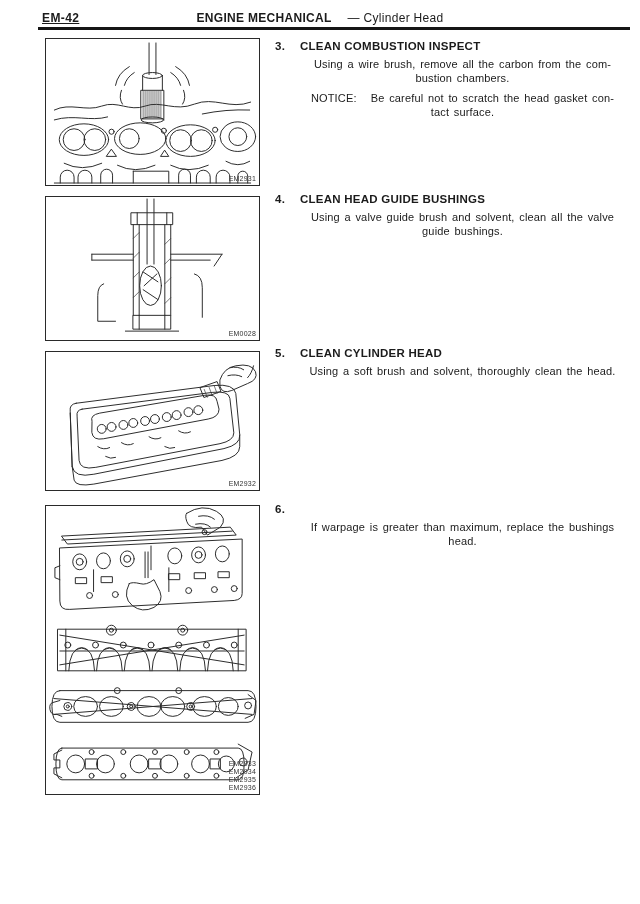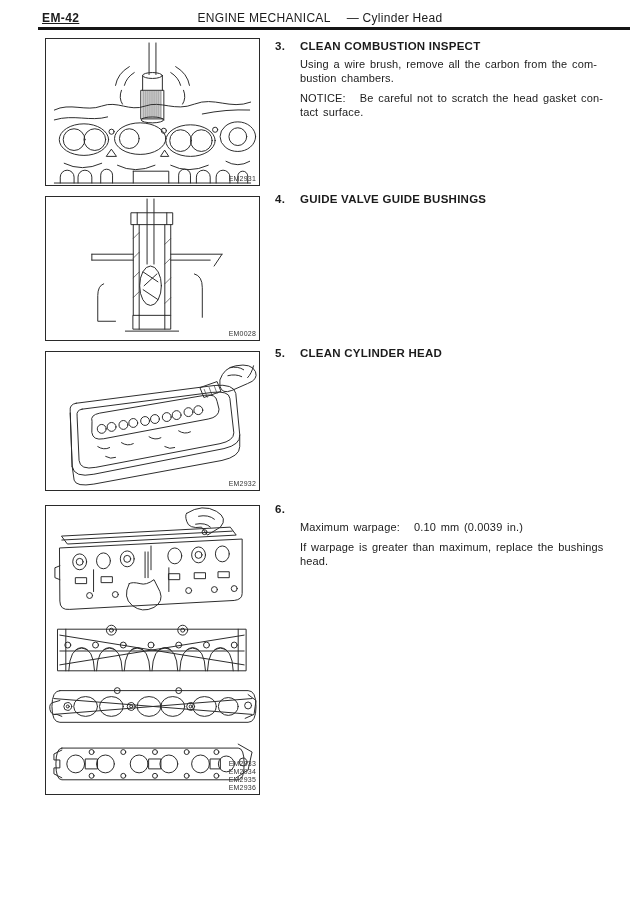--- a/index.html
+++ b/index.html
@@ -14,41 +14,41 @@
   }
   
   .page-code{
     position:absolute;left:42px;top:11px;
     font-size:12px;font-weight:bold;letter-spacing:.4px;text-decoration:underline;
   }
   .header-title{
     position:absolute;left:0;top:11px;width:640px;text-align:center;
     font-size:12px;letter-spacing:.3px;
   }
-  .header-title .sect{font-weight:normal;margin-right:16px;}
+  .header-title .sect{font-weight:bold;margin-right:16px;}
   .header-rule{
     position:absolute;left:38px;top:27px;width:592px;height:3px;background:#161616;
   }
   
   .figbox{
     position:absolute;left:45px;width:215px;
     border:1px solid #2a2a2a;background:#fff;box-sizing:border-box;
   }
   .figbox svg{display:block;width:100%;height:100%;}
   .figcode{
     position:absolute;right:3px;bottom:2px;
     font-size:7px;line-height:8px;color:#333;text-align:right;letter-spacing:.2px;
   }
   
   .step{position:absolute;left:275px;width:350px;}
   .step-head{display:flex;font-size:11.5px;font-weight:bold;letter-spacing:.25px;margin:0 0 5px 0;}
   .step-num{width:25px;flex:0 0 25px;}
   .step p{
     margin:0 0 6px 25px;font-size:11px;line-height:14px;
-    letter-spacing:.15px;word-spacing:1.5px;white-space:pre-line;
+    letter-spacing:.15px;word-spacing:1.5px;white-space:pre-line;text-align:center;
   }
   .step p.bold{font-weight:normal;}
   .ink{stroke:#2b2b2b;fill:none;stroke-width:1;stroke-linecap:round;stroke-linejoin:round;}
   .ink-thin{stroke:#3a3a3a;fill:none;stroke-width:.7;stroke-linecap:round;}
 </style>
 </head>
 <body>
 
 <div class="page">
 
@@ -294,33 +294,35 @@
     </div>
     <p>Using a wire brush, remove all the carbon from the com-
 bustion chambers.</p>
     <p class="bold">NOTICE:&nbsp;&nbsp; Be careful not to scratch the head gasket con-
 tact surface.</p>
   </div>
 
   <div class="step" style="top:193px;">
     <div class="step-head">
       <span class="step-num">4.</span>
-      <span>GUIDE VALVE GUIDE BUSHINGS</span>
-    </div>
+      <span>CLEAN HEAD GUIDE BUSHINGS</span>
+    </div>
+    <p>Using a valve guide brush and solvent, clean all the valve
+guide bushings.</p>
   </div>
 
   <div class="step" style="top:347px;">
     <div class="step-head">
       <span class="step-num">5.</span>
       <span>CLEAN CYLINDER HEAD</span>
     </div>
+    <p>Using a soft brush and solvent, thoroughly clean the head.</p>
   </div>
 
   <div class="step" style="top:503px;">
     <div class="step-head">
       <span class="step-num">6.</span>
     </div>
-    <p class="bold">Maximum warpage:&nbsp;&nbsp; 0.10 mm (0.0039 in.)</p>
     <p>If warpage is greater than maximum, replace the bushings
 head.</p>
   </div>
 
 </div>
 
 </body></html>

